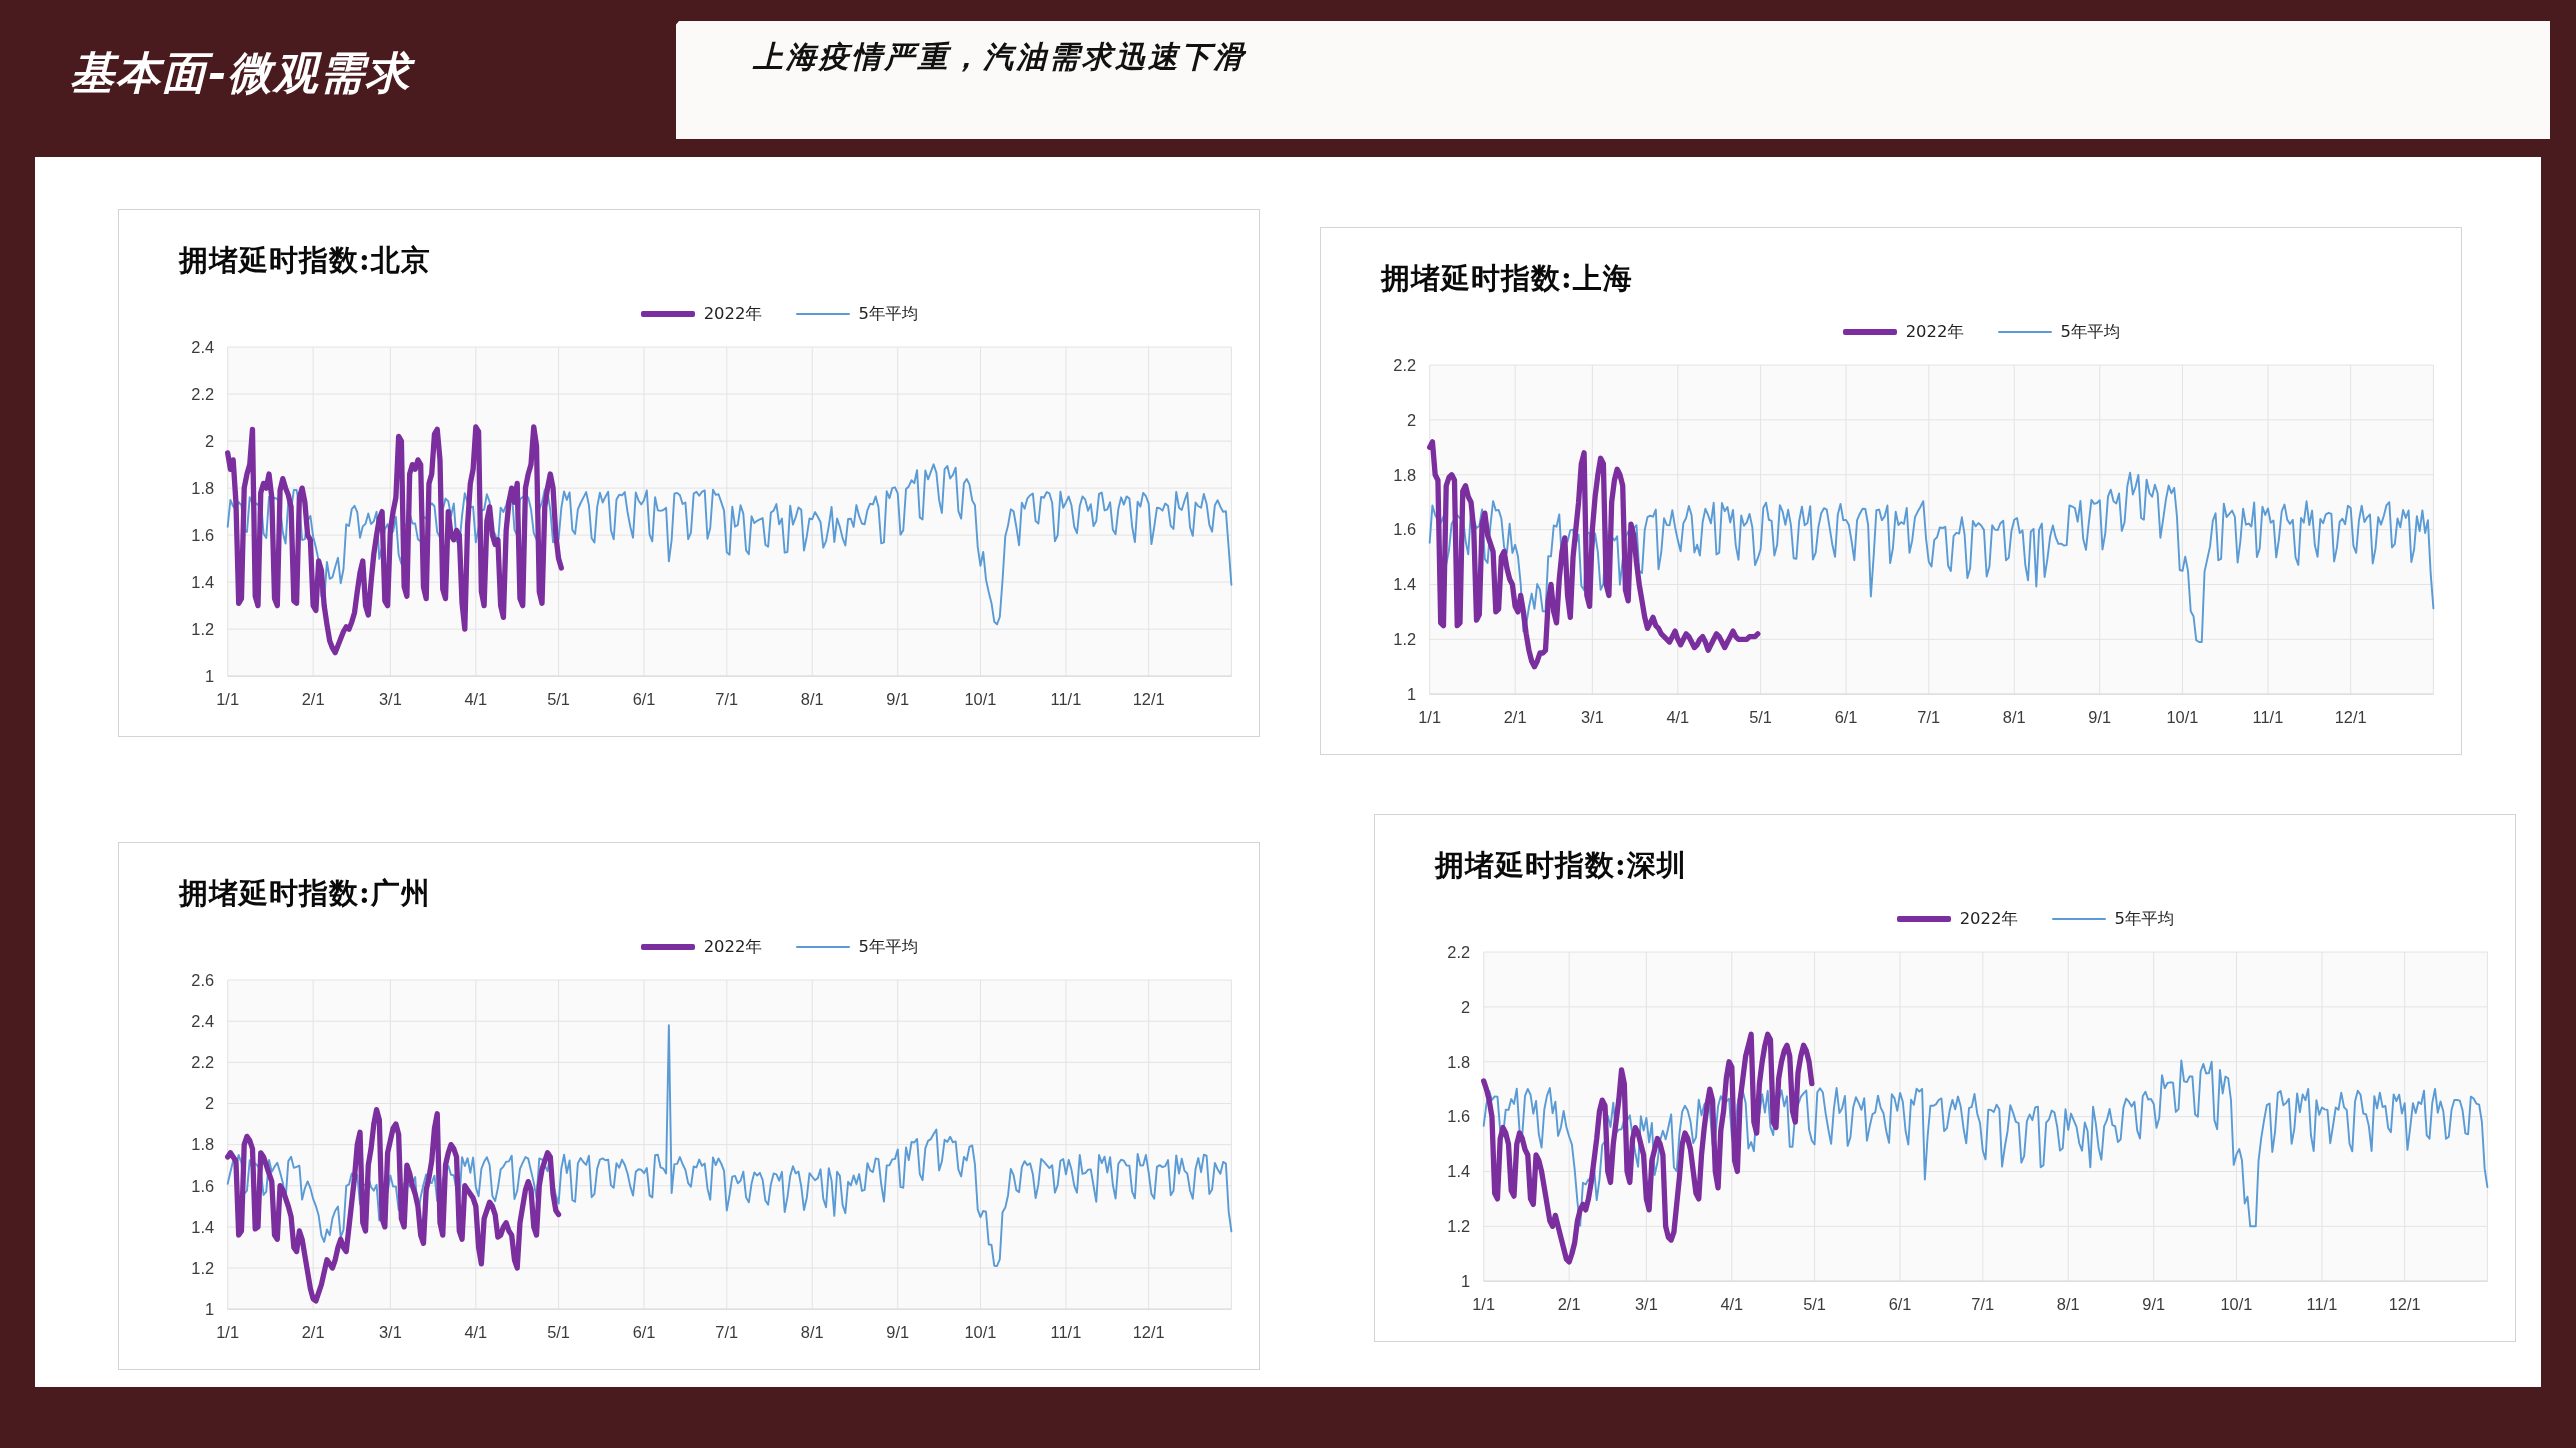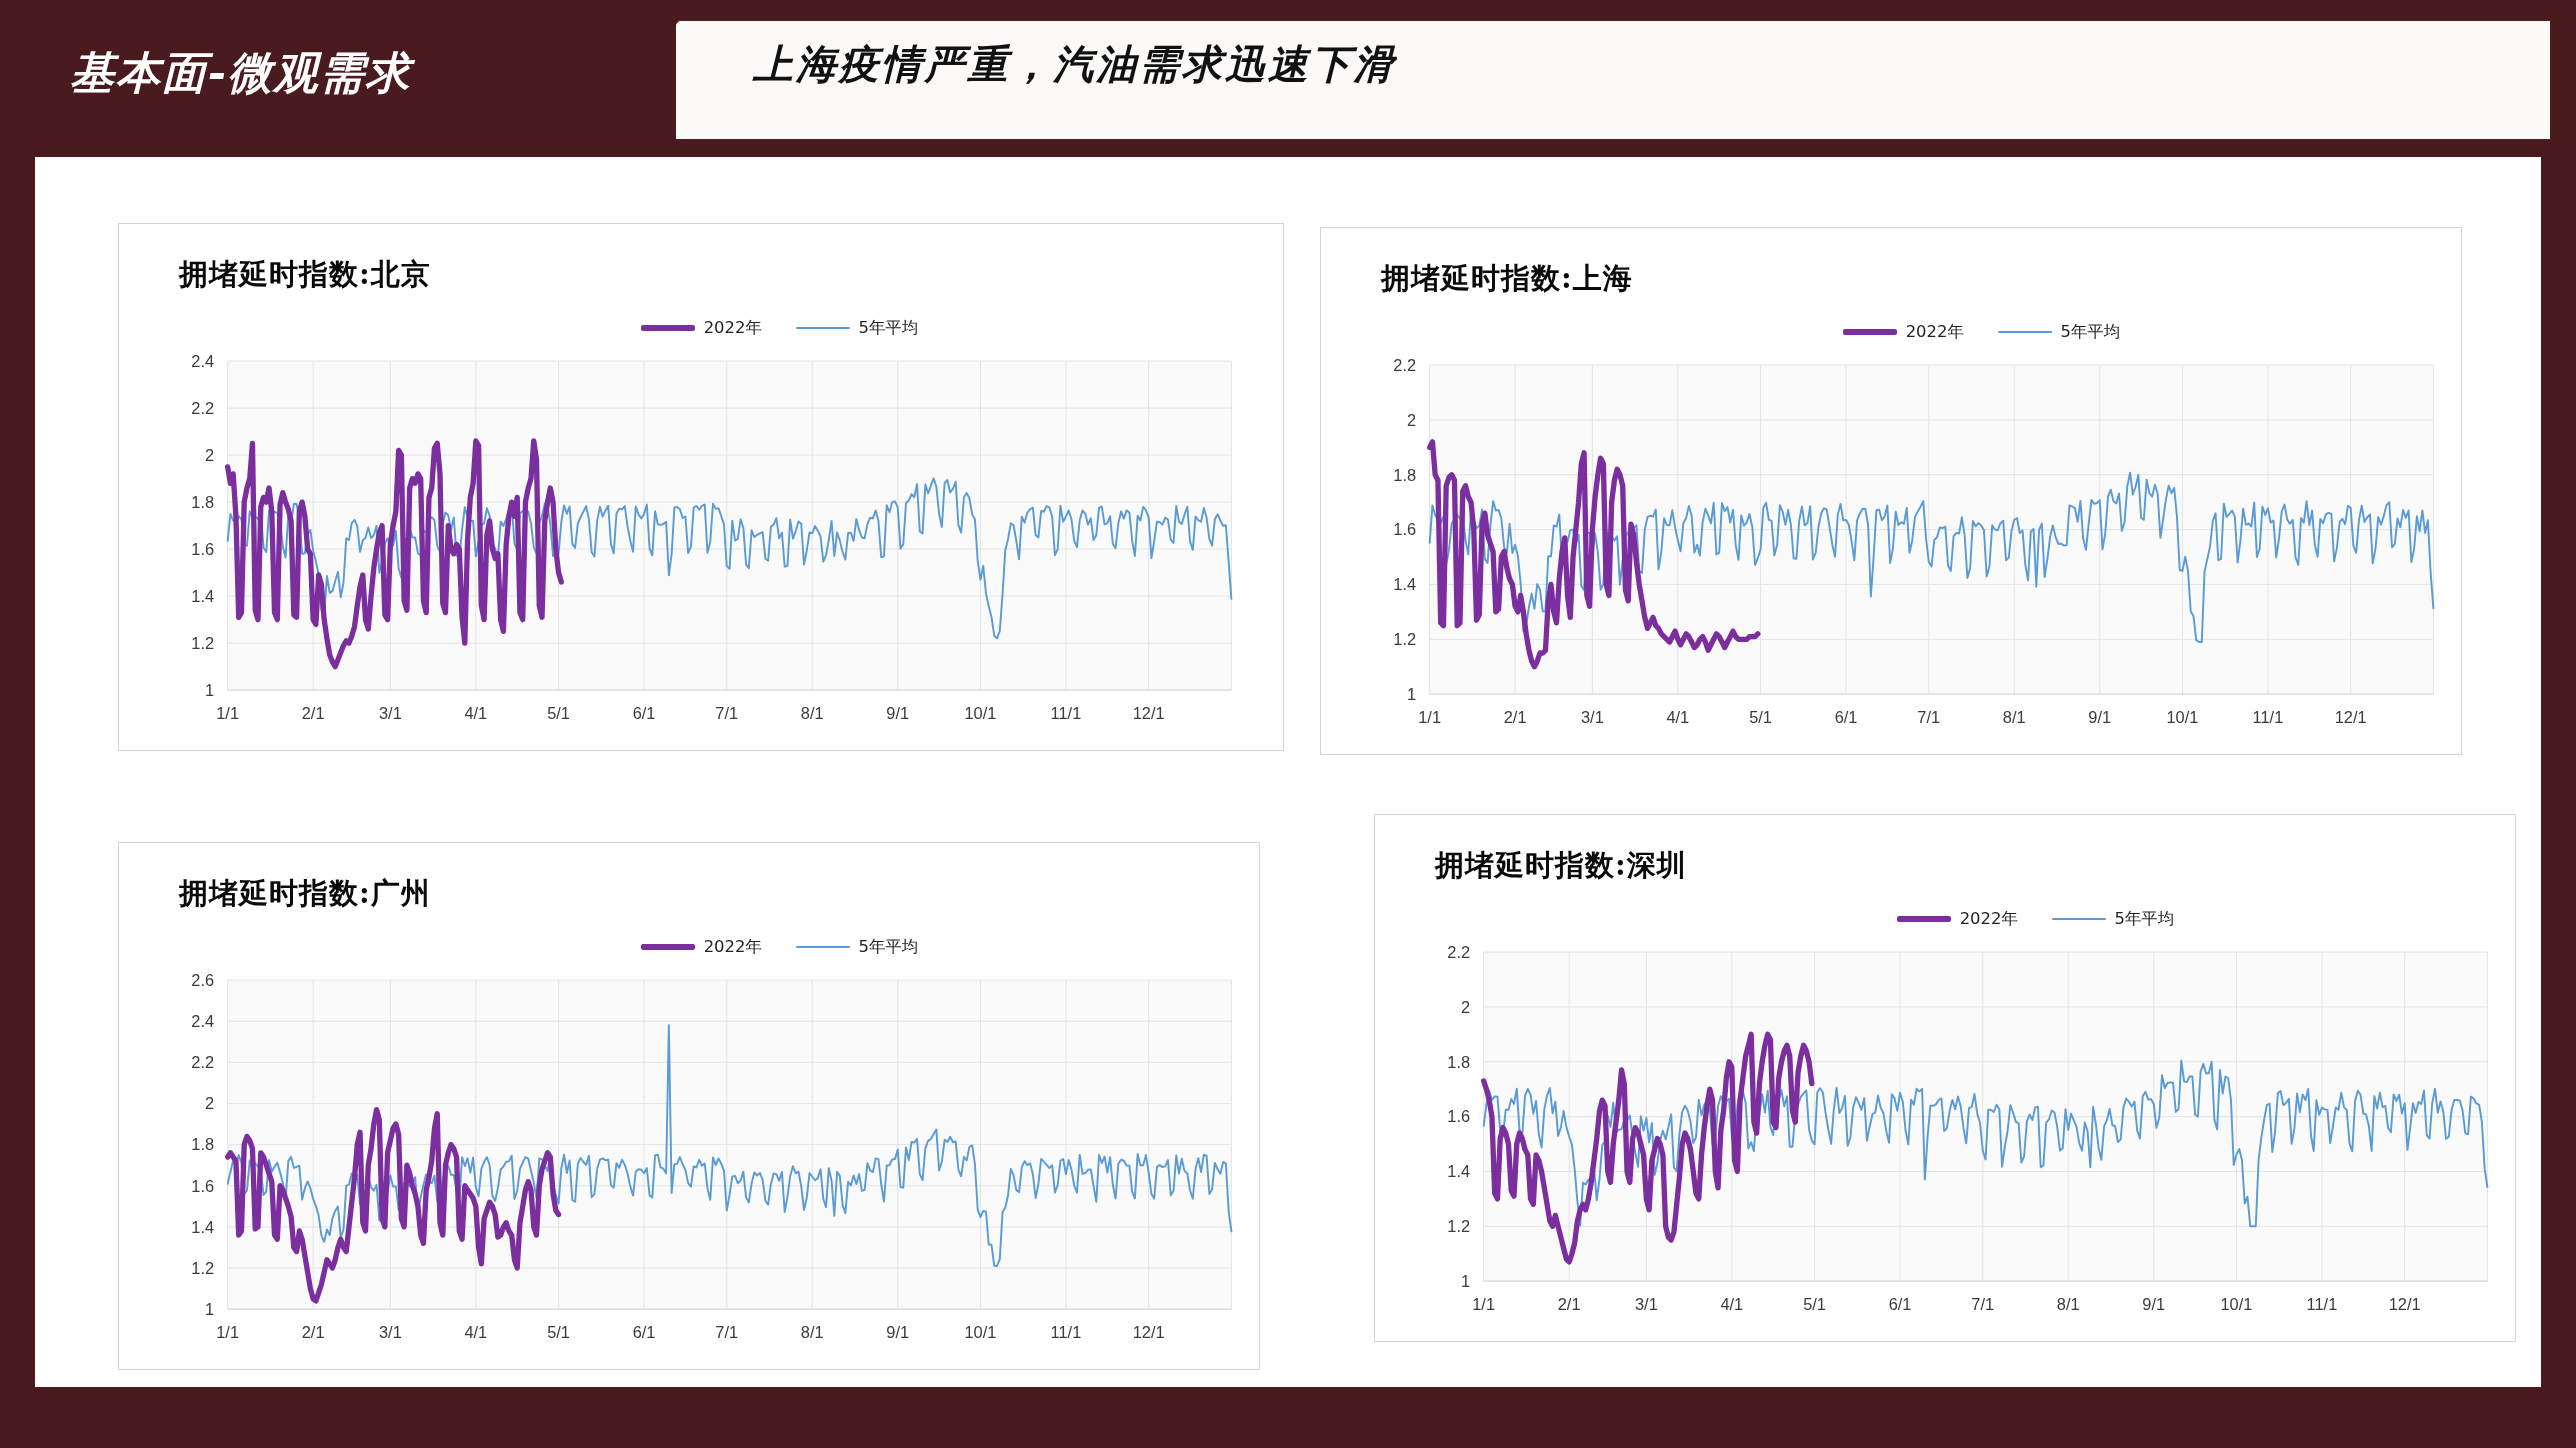--- a/index.html
+++ b/index.html
@@ -27,21 +27,21 @@
   }
   .hdr-white{
     position:absolute;left:580px;top:21px;width:1970px;height:118px;
     background:#FBFAF8;
     clip-path:polygon(99px 0, 1970px 0, 1970px 118px, 0px 118px);
   }
   .hdr-title{
     position:absolute;left:753px;top:37px;
     font-family:"DejaVu Serif","Liberation Serif",serif;
     font-weight:bold;font-style:italic;
-    font-size:40px;color:#111111;letter-spacing:2.9px;
+    font-size:30px;color:#111111;letter-spacing:2.9px;
     white-space:nowrap;
   }
   
   .logo{position:absolute;left:2202px;top:33px;width:319px;height:95px;}
   .logo-mark{position:absolute;left:0;top:1.9px;width:89px;height:89px;}
   .logo-txt-cn{
     position:absolute;left:104px;top:5.8px;
     font-family:"DejaVu Sans","Liberation Sans",sans-serif;
     font-weight:bold;font-size:37px;color:#111;letter-spacing:1.9px;white-space:nowrap;
   }
@@ -55,21 +55,21 @@
   .body-white{
     position:absolute;left:35px;top:157px;width:2506px;height:1230px;
     background:#FFFFFF;
   }
   .grid{
     position:absolute;left:0;top:0;width:2506px;height:1230px;
   }
   .panel{
     position:absolute;background:#FFFFFF;border:1px solid #D4D4D4;
   }
-  .p1{left:83px;  top:66px;  width:1140px;height:526px;padding-left:24px;}
+  .p1{left:83px;  top:52px;  width:1140px;height:526px;}
   .p2{left:1285px;top:55px;  width:1140px;height:526px;margin-top:15px;}
   .p3{left:83px;  top:685px; width:1140px;height:526px;}
   .p4{left:1339px;top:657px; width:1140px;height:526px;}
 
   .ch-title{
     position:absolute;left:60px;top:31px;
     font-family:"DejaVu Serif","Liberation Serif",serif;
     font-weight:bold;font-size:29px;color:#0A0A0A;letter-spacing:1px;white-space:nowrap;
   }
   .legend{

